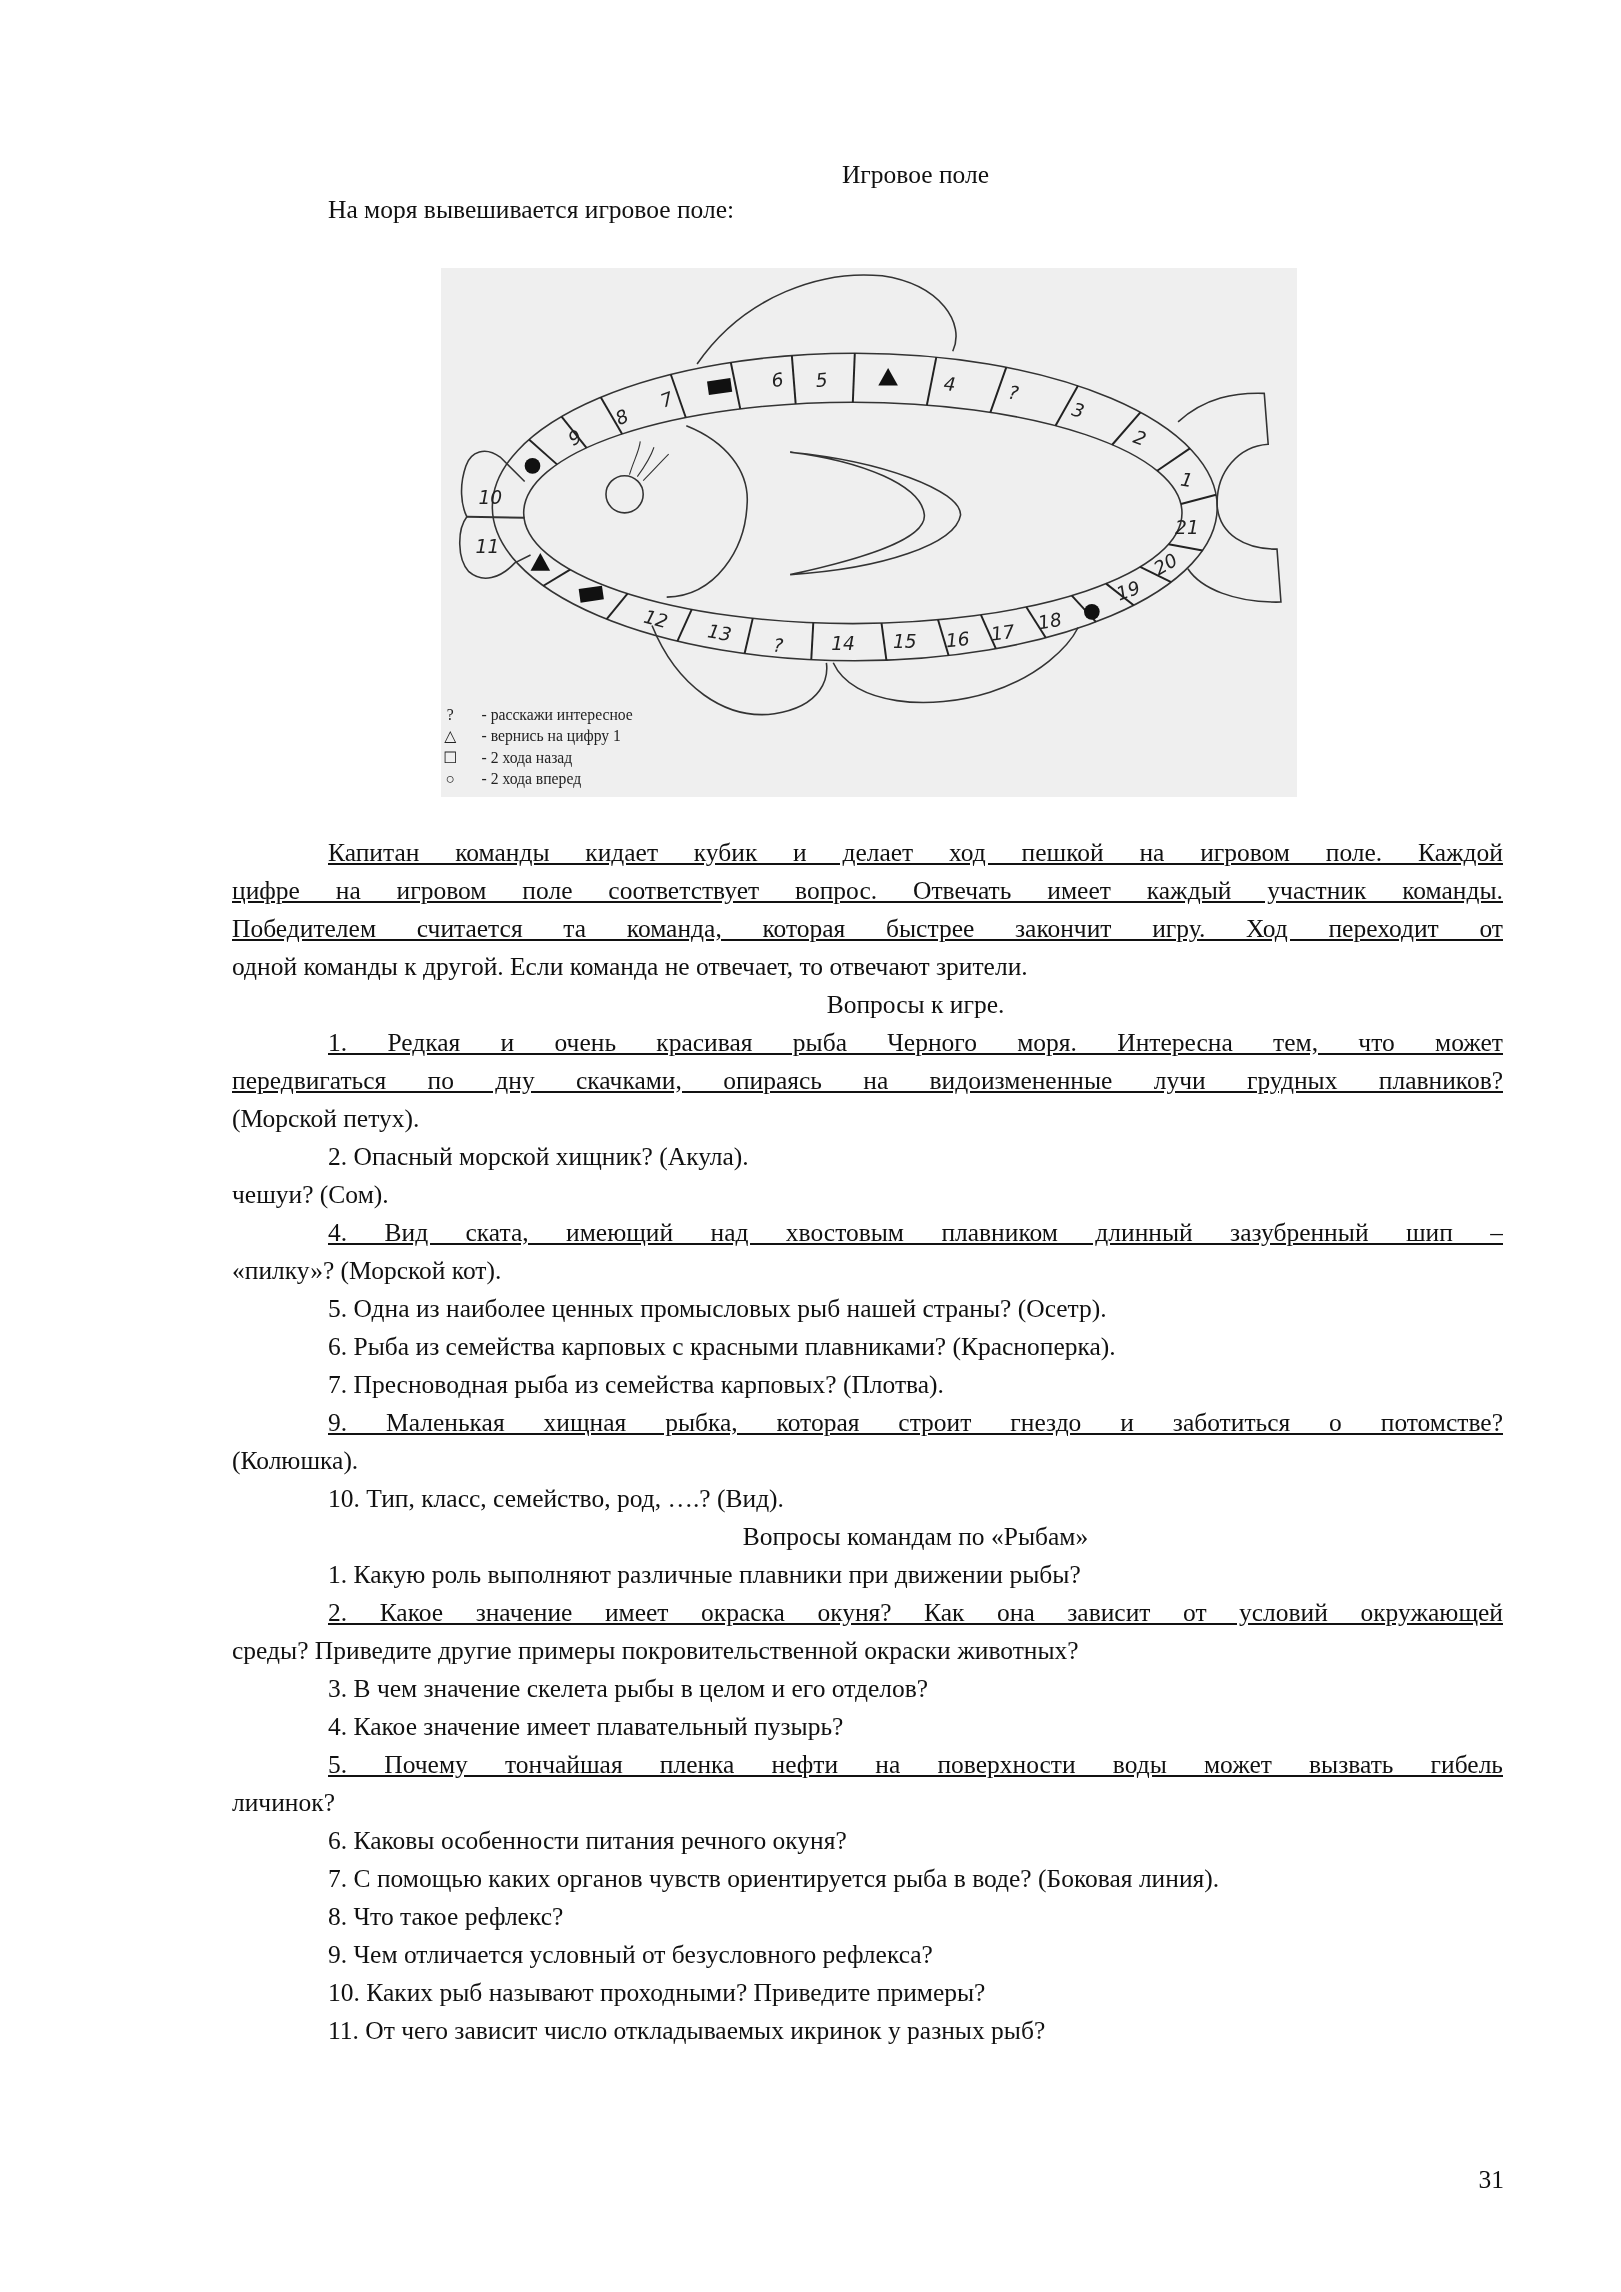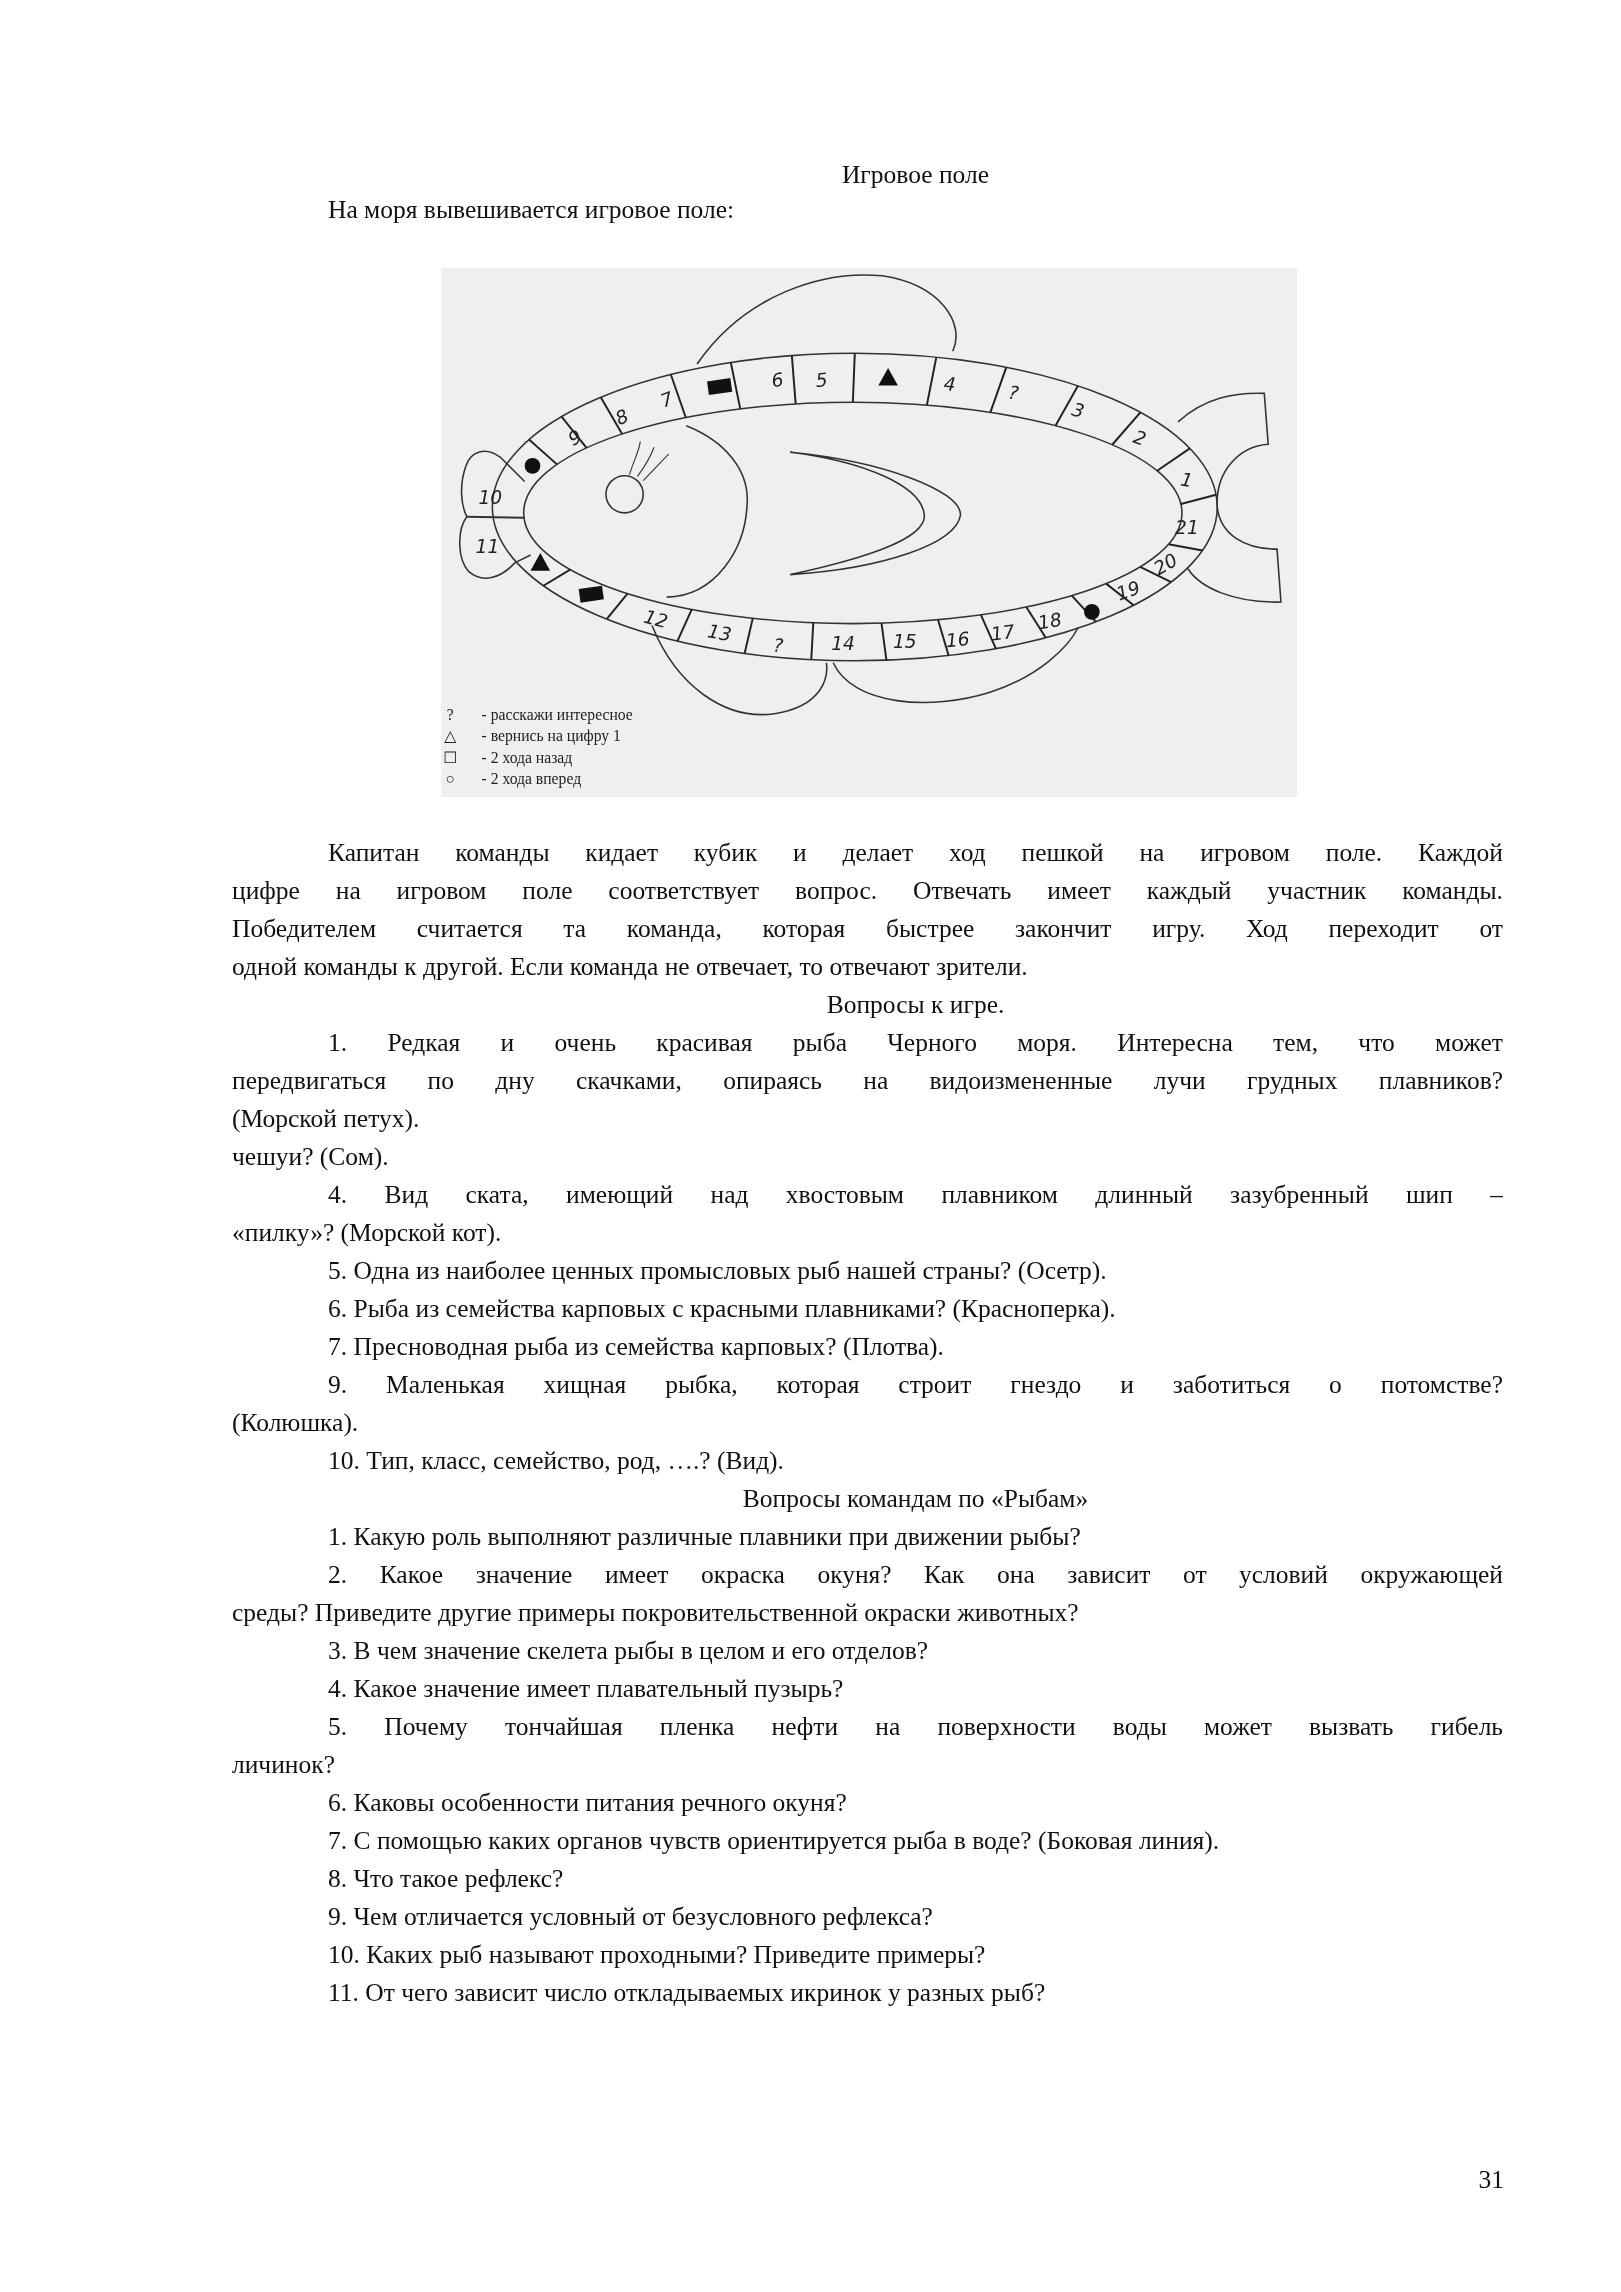--- a/index.html
+++ b/index.html
@@ -6,21 +6,21 @@
   body { width: 1621px; height: 2293px; position: relative; overflow: hidden;
          font-family: "Liberation Serif", "DejaVu Serif", serif; color: #111; }
   .page { position: absolute; left: 0; top: 0; width: 1536px; height: 2293px; }
   .title { position: absolute; left: 328px; width: 1175px; top: 157px; height: 35px;
            font-size: 25.5px; line-height: 35px; text-align: center; }
   .intro { position: absolute; left: 328px; top: 192px; font-size: 25.5px; line-height: 35px; white-space: nowrap; }
   .figure { position: absolute; left: 441px; top: 268px; width: 856px; height: 529px; background: #efefef; }
   .figure svg { position: absolute; left: 0; top: 0; width: 856px; height: 529px; }
   .text-block { position: absolute; left: 232px; top: 834px; width: 1271px; font-size: 25.5px; line-height: 38px; }
   .line { height: 38px; white-space: nowrap; overflow: visible; }
-  .line.just { text-align: justify; text-align-last: justify; white-space: normal; overflow: hidden; }
+  .line.just { text-align: justify; text-align-last: justify; white-space: normal; overflow: hidden; text-decoration: underline; }
   .line.indent { padding-left: 96px; }
   .line.center { text-align: center; padding-left: 96px; }
   .pagenum { position: absolute; left: 1406px; width: 98px; top: 2162px; font-size: 25.5px; line-height: 35px; text-align: right; }
   .fig-label { font-family: "DejaVu Sans", sans-serif; font-size: 19px; fill: #222; font-style: italic; }
   .legend-text { font-family: "Liberation Serif", serif; font-size: 16px; fill: #222; }
 </style>
 </head>
 <body>
 
 <div class="page">
@@ -129,20 +129,21 @@
 
   <div class="text-block" id="text-block">
       <div class="line just indent">Капитан команды кидает кубик и делает ход пешкой на игровом поле. Каждой</div>
       <div class="line just">цифре на игровом поле соответствует вопрос. Отвечать имеет каждый участник команды.</div>
       <div class="line just">Победителем считается та команда, которая быстрее закончит игру. Ход переходит от</div>
       <div class="line ">одной команды к другой. Если команда не отвечает, то отвечают зрители.</div>
       <div class="line center">Вопросы к игре.</div>
       <div class="line just indent">1. Редкая и очень красивая рыба Черного моря. Интересна тем, что может</div>
       <div class="line just">передвигаться по дну скачками, опираясь на видоизмененные лучи грудных плавников?</div>
       <div class="line ">(Морской петух).</div>
+      <div class="line indent">2. Опасный морской хищник? (Акула).</div>
       <div class="line ">чешуи? (Сом).</div>
       <div class="line just indent">4. Вид ската, имеющий над хвостовым плавником длинный зазубренный шип –</div>
       <div class="line ">«пилку»? (Морской кот).</div>
       <div class="line indent">5. Одна из наиболее ценных промысловых рыб нашей страны? (Осетр).</div>
       <div class="line indent">6. Рыба из семейства карповых с красными плавниками? (Красноперка).</div>
       <div class="line indent">7. Пресноводная рыба из семейства карповых? (Плотва).</div>
       <div class="line just indent">9. Маленькая хищная рыбка, которая строит гнездо и заботиться о потомстве?</div>
       <div class="line ">(Колюшка).</div>
       <div class="line indent">10. Тип, класс, семейство, род, ….? (Вид).</div>
       <div class="line center">Вопросы командам по «Рыбам»</div>

